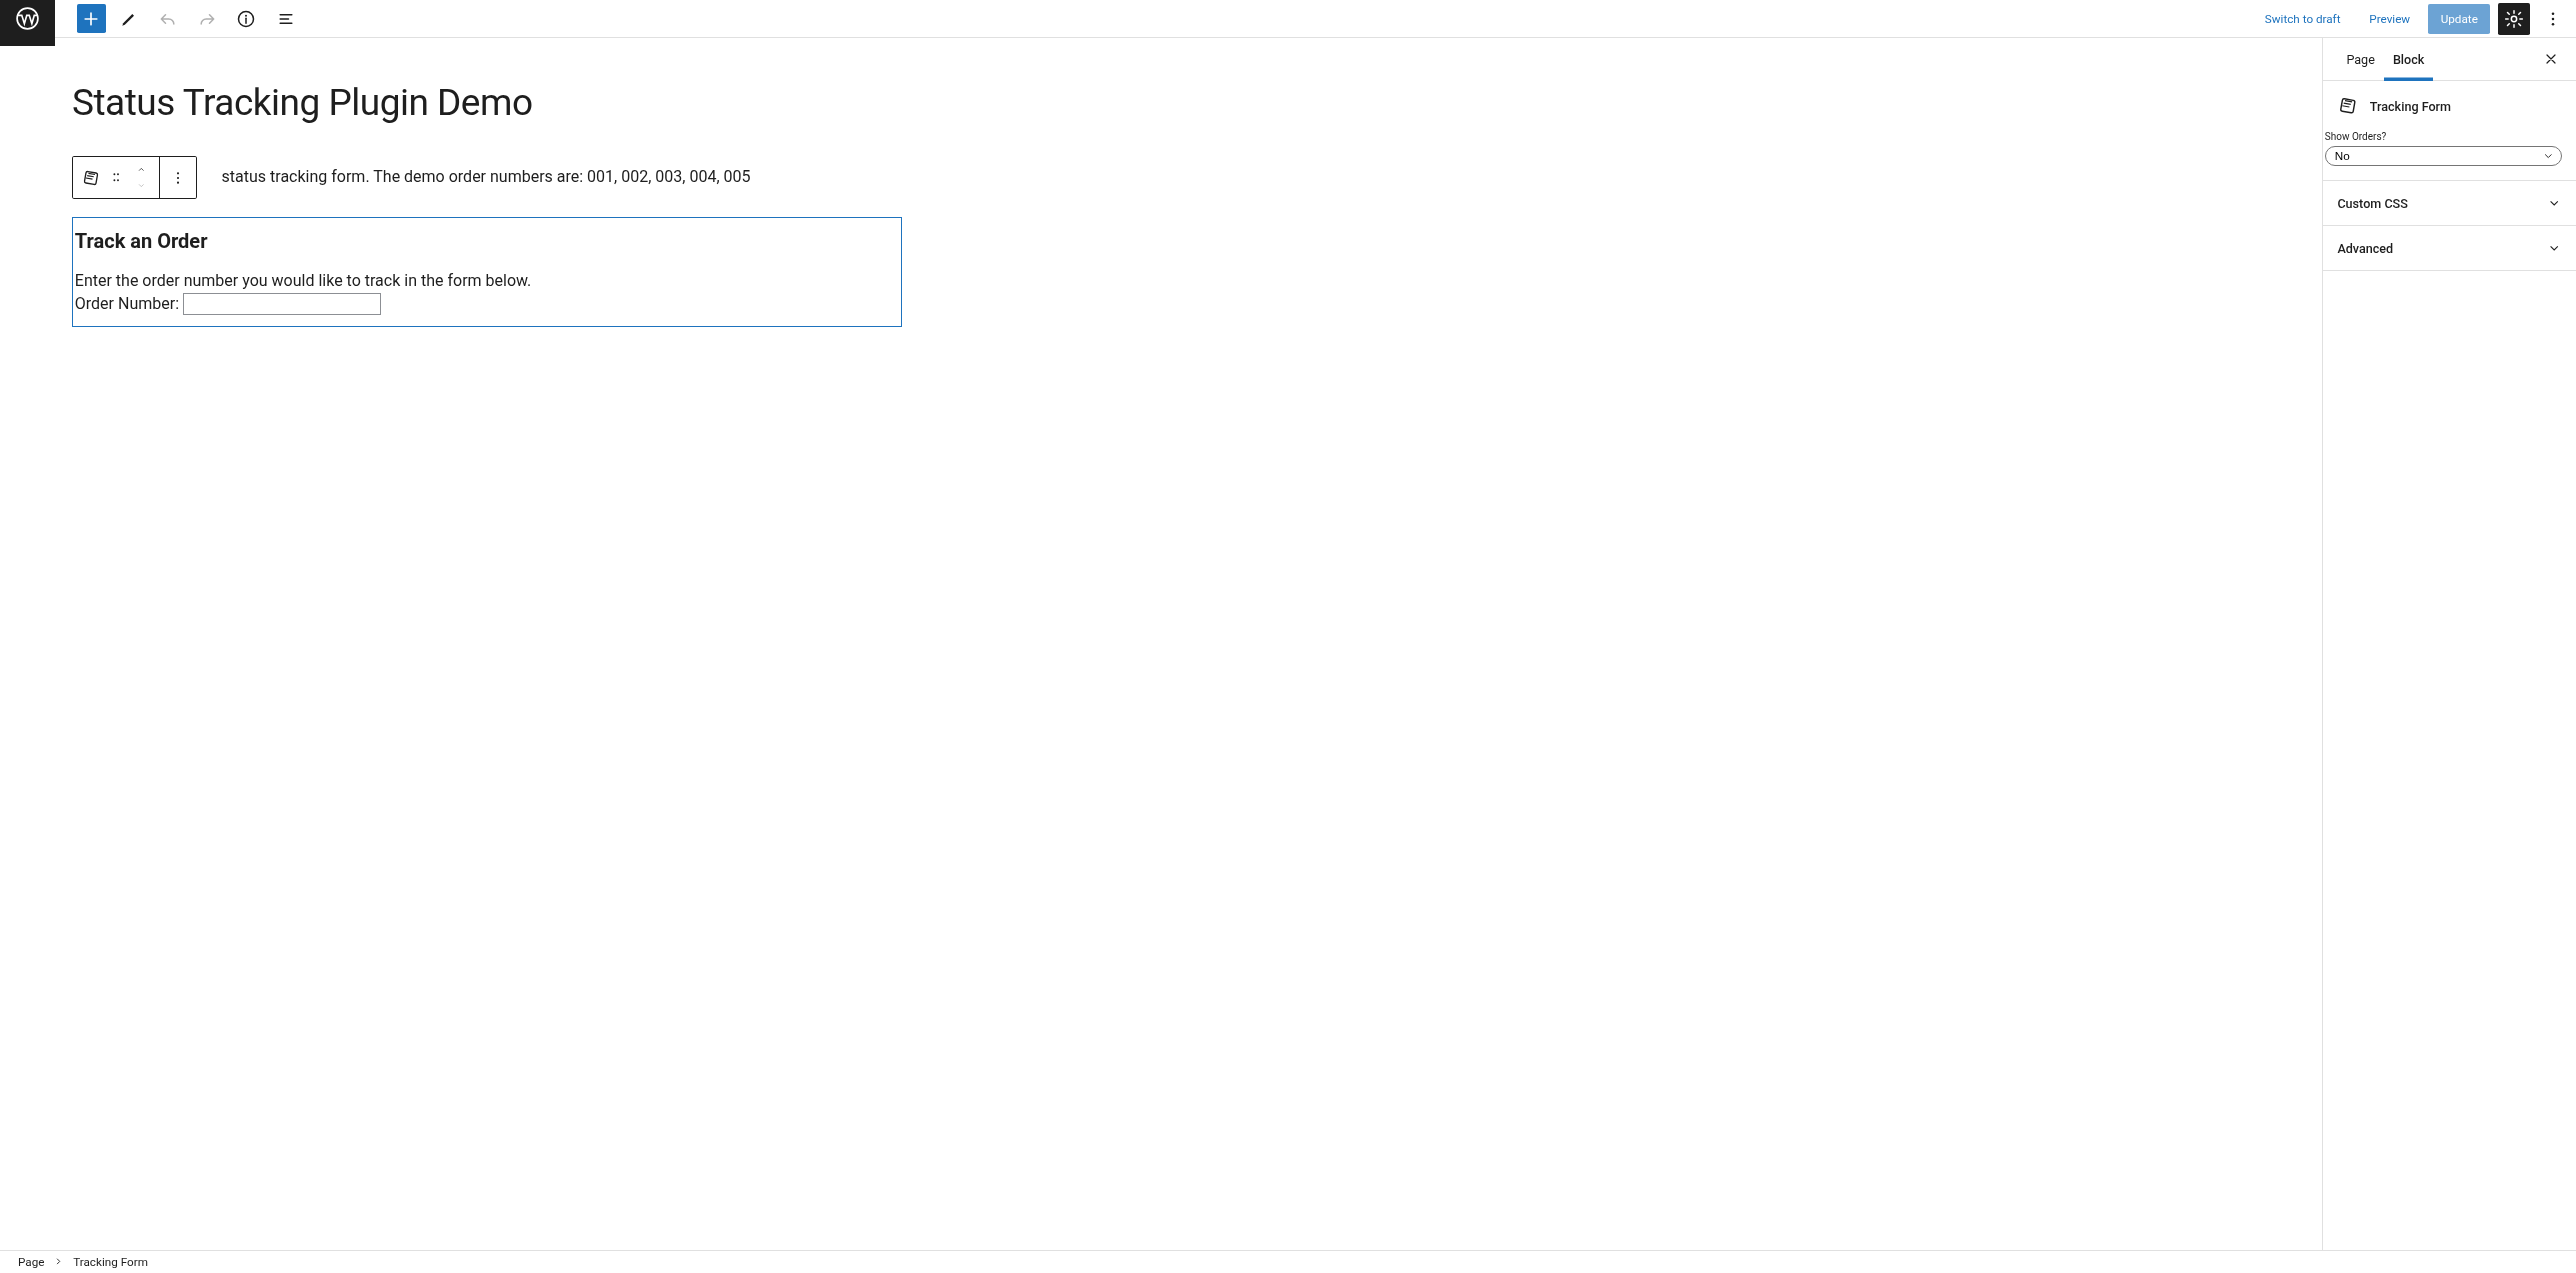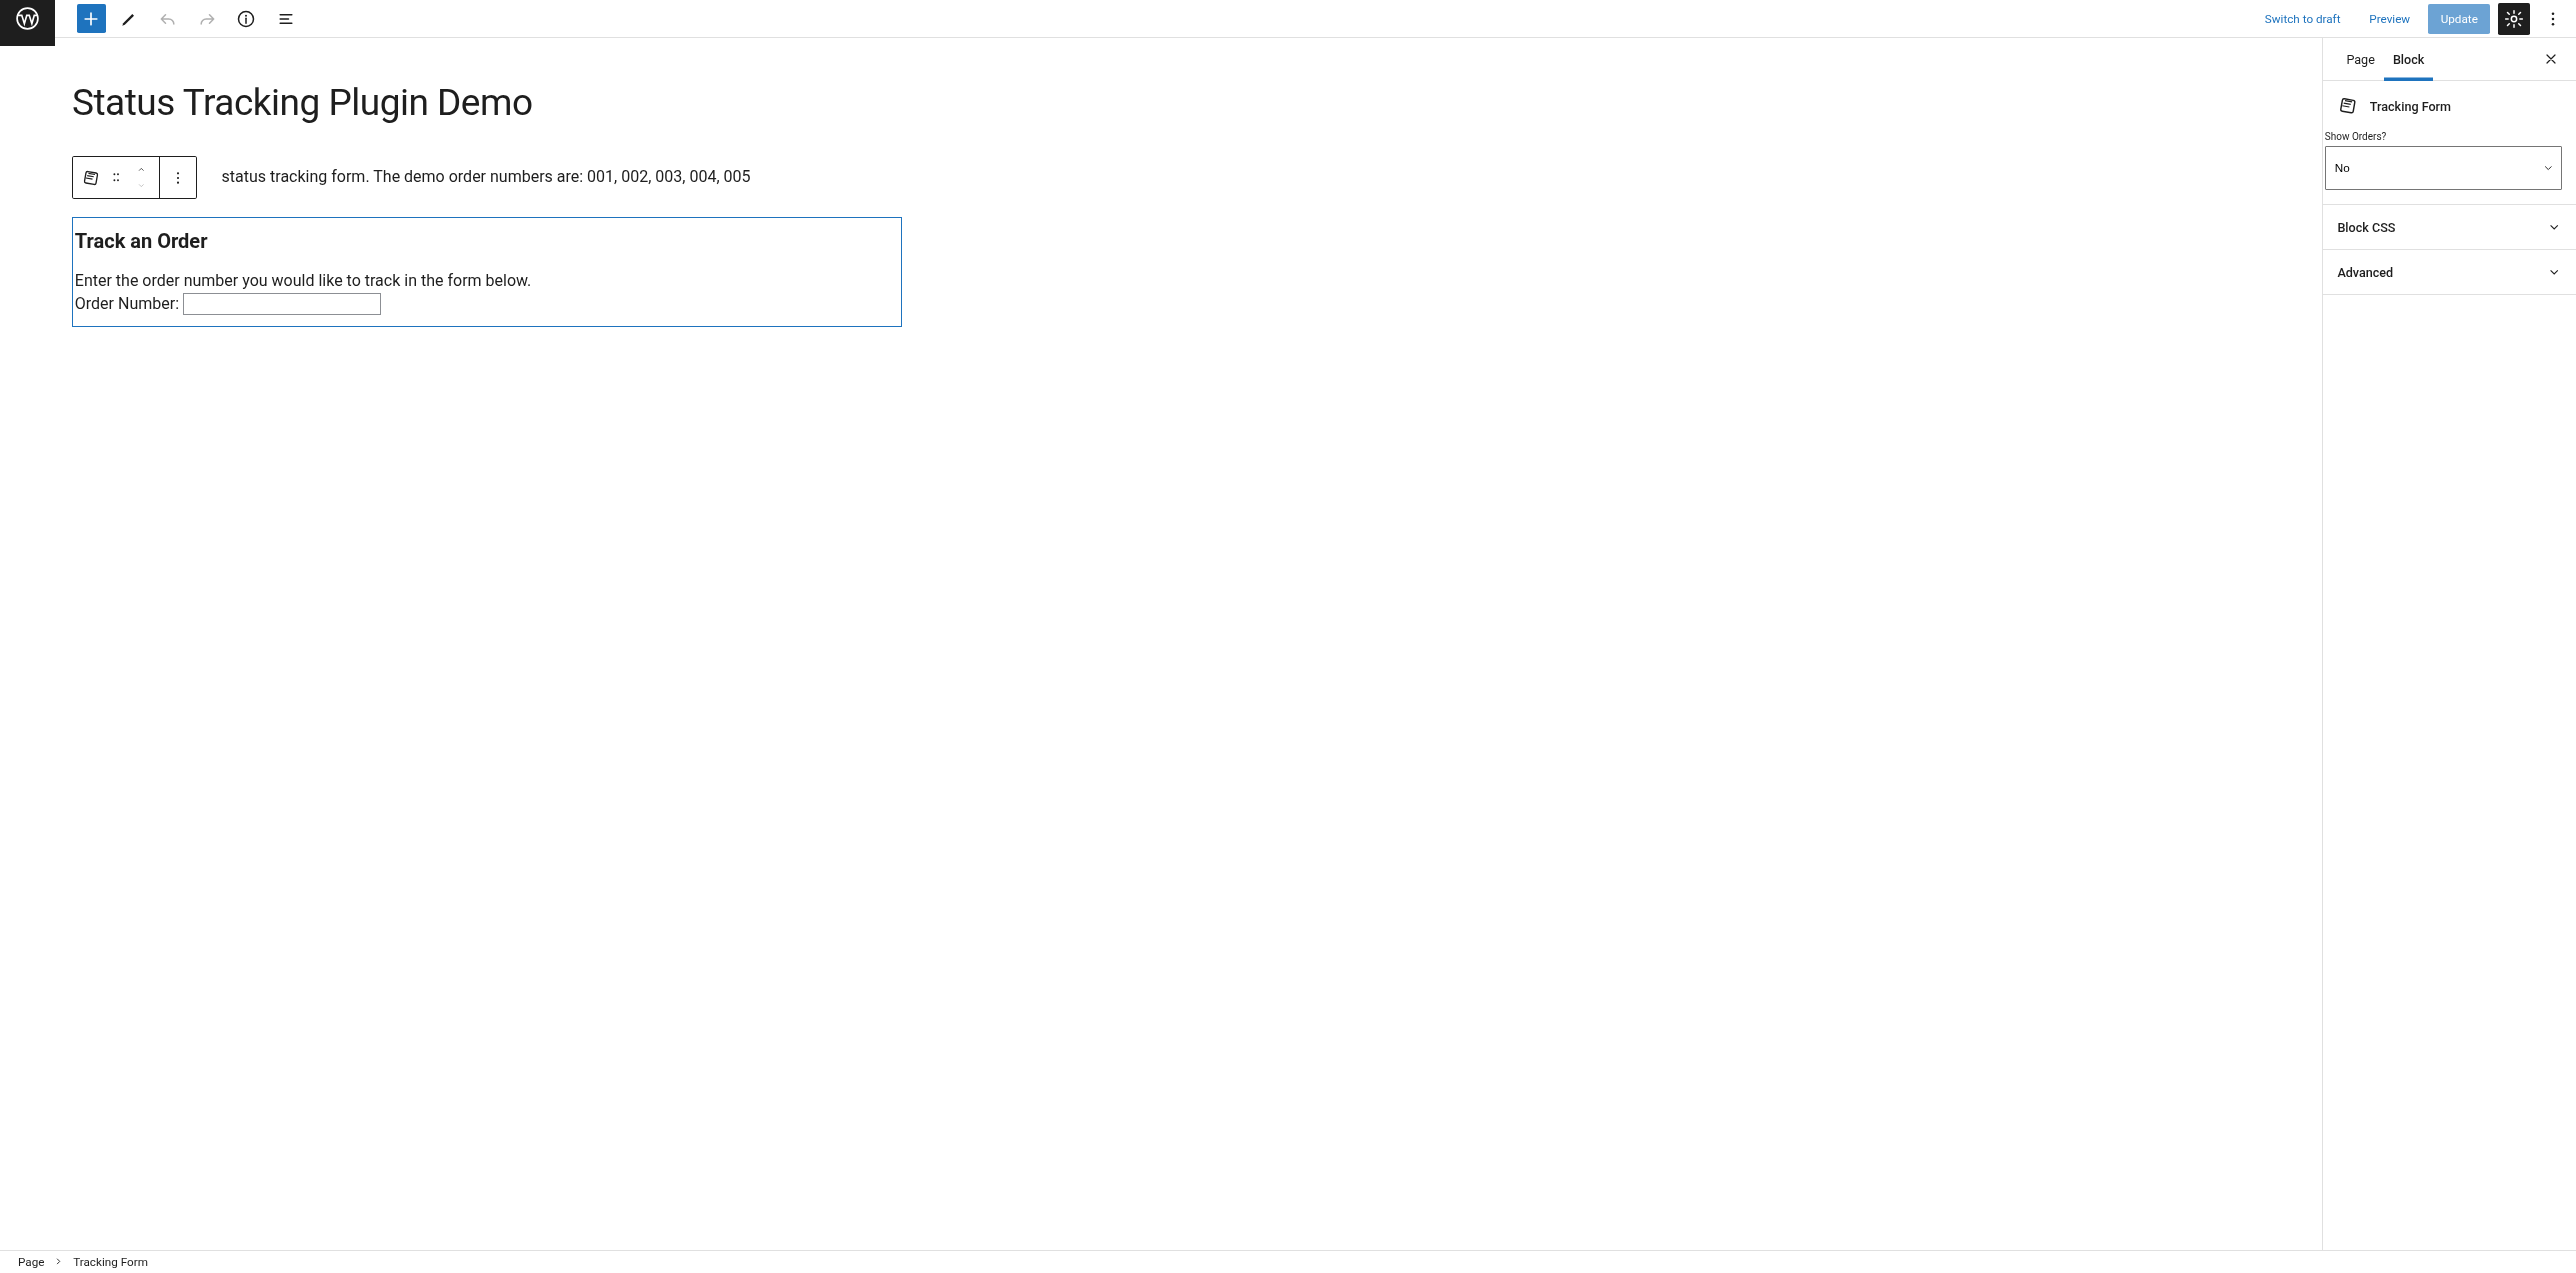--- a/index.html
+++ b/index.html
@@ -186,27 +186,27 @@
 .sb-block-header .bname { font-size: 12.6px; font-weight: 500; }
 .sb-field {
   padding: 0 14.4px 14.4px 0;
 }
 .sb-field label {
   display:block; font-size: 10px; margin-bottom: 3.6px;
   padding-left: 1.8px;
 }
 .sb-select {
   width: 100%;
-  height: 44px;
+  height: 20px;
   border: 0.9px solid #757575;
   padding: 0 9px;
   font-size: 11.7px;
   background: #fff;
   appearance: none;
-  border-radius: 1px;
+  border-radius: 12px;
 }
 .sb-select-wrap { position: relative; margin-left: 1.8px; }
 .sb-select-wrap .chev {
   position:absolute; right:7.2px; top:50%; transform:translateY(-50%);
   pointer-events:none;
 }
 .sb-panel {
   border-top: 0.9px solid #e0e0e0;
   padding: 14.4px;
   display:flex; align-items:center; justify-content:space-between;
@@ -380,21 +380,21 @@
         </select>
         <span class="chev">
           <svg width="12.6" height="12.6" viewBox="0 0 24 24">
               <path d="M6 9l6 6 6-6" fill="none" stroke="#1e1e1e" stroke-width="1.8"></path>
             </svg>
         </span>
       </div>
     </div>
 
     <div class="sb-panel">
-      <span class="ptitle">Block CSS</span>
+      <span class="ptitle">Custom CSS</span>
       <svg width="14.4" height="14.4" viewBox="0 0 24 24">
           <path d="M6 9l6 6 6-6" fill="none" stroke="#1e1e1e" stroke-width="1.8"></path>
         </svg>
     </div>
     <div class="sb-panel">
       <span class="ptitle">Advanced</span>
       <svg width="14.4" height="14.4" viewBox="0 0 24 24">
           <path d="M6 9l6 6 6-6" fill="none" stroke="#1e1e1e" stroke-width="1.8"></path>
         </svg>
     </div>

